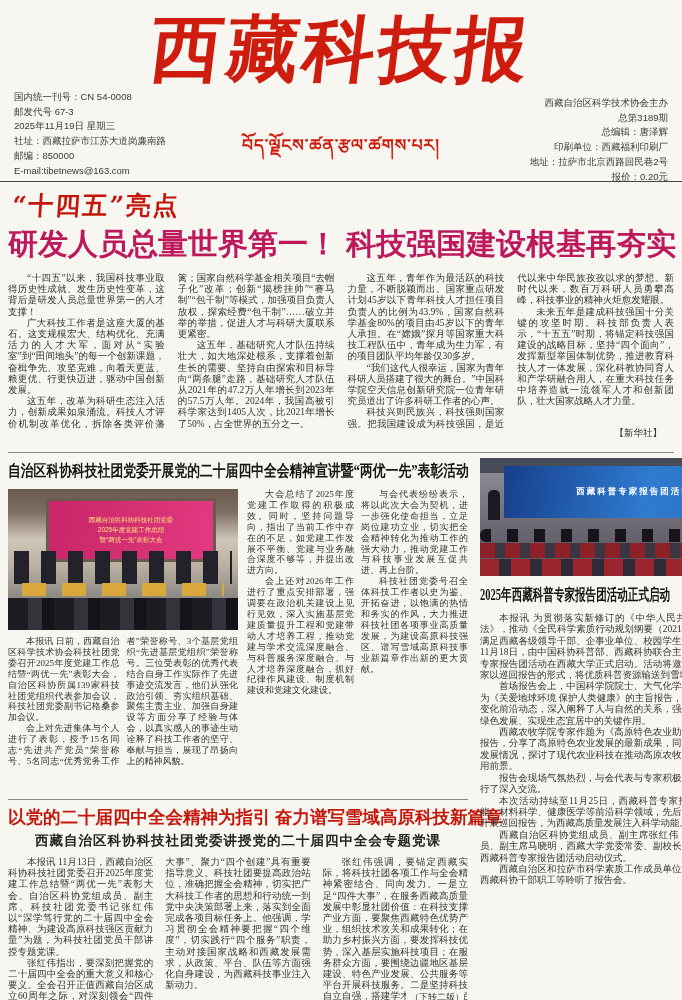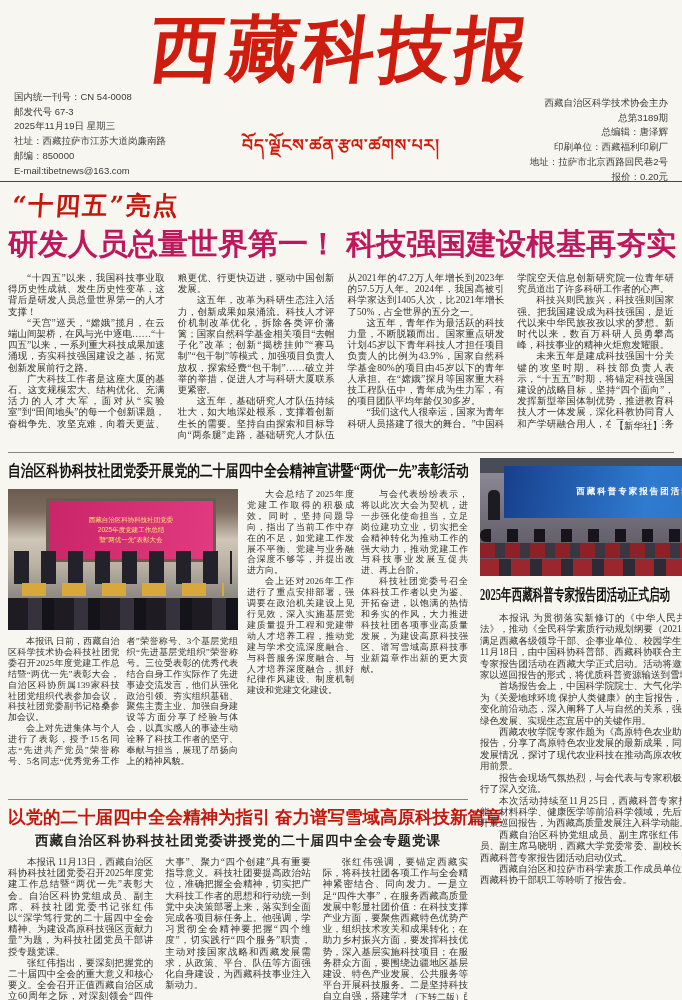--- a/index.html
+++ b/index.html
@@ -22,21 +22,21 @@
   
   .lead{padding:4px 8px 0;position:relative;}
   .kicker{color:#c4170c;font-size:25px;font-weight:bold;margin:3px 0 0 4px;
     font-family:"DejaVu Serif",serif;letter-spacing:2px;transform:skewX(-4deg);width:max-content;}
   .headline{font-size:30px;font-weight:900;text-align:center;margin:2px 0 8px;
     font-family:"Liberation Sans",sans-serif;white-space:nowrap;color:#be185d;}
   .lead-wrap{position:relative;}
   .lead-body{column-count:4;column-gap:13px;height:172px;overflow:hidden;
     font-size:9.5px;line-height:11.2px;text-align:justify;}
   .lead-body p{margin:0;text-indent:2em;}
-  .lead-byline{position:absolute;right:12px;bottom:12px;font-size:9.5px;background:#f8f6f1;padding-left:4px;}
+  .lead-byline{position:absolute;right:12px;bottom:5px;font-size:9.5px;background:#f8f6f1;padding-left:4px;}
 
   .rule{border-top:1px solid #8a867e;margin:7px 8px 5px;}
 
   
   .lower{display:flex;gap:12px;padding:0 8px;height:548px;}
   .lower-left{width:460px;flex:0 0 auto;}
   .lower-right{flex:1;position:relative;}
 
   
   .middle-title{font-size:16px;font-weight:bold;white-space:nowrap;color:#161412;
@@ -121,21 +121,20 @@
         <p>报价：0.20元</p>
       </div>
   </div>
 
   <div class="lead">
     <div class="kicker">“十四五”亮点</div>
     <div class="headline">研发人员总量世界第一！ 科技强国建设根基再夯实</div>
     <div class="lead-wrap">
       <div class="lead-body">
           <p>“十四五”以来，我国科技事业取得历史性成就、发生历史性变革，这背后是研发人员总量世界第一的人才支撑！</p>
-          <p>“天宫”巡天，“嫦娥”揽月，在云端山间架桥，在风与光中逐电……“十四五”以来，一系列重大科技成果加速涌现，夯实科技强国建设之基，拓宽创新发展前行之路。</p>
           <p>广大科技工作者是这座大厦的基石。这支规模宏大、结构优化、充满活力的人才大军，面对从“实验室”到“田间地头”的每一个创新课题，奋楫争先、攻坚克难，向着天更蓝、粮更优、行更快迈进，驱动中国创新发展。</p>
           <p>这五年，改革为科研生态注入活力，创新成果如泉涌流。科技人才评价机制改革优化，拆除各类评价藩篱；国家自然科学基金相关项目“去帽子化”改革；创新“揭榜挂帅”“赛马制”“包干制”等模式，加强项目负责人放权，探索经费“包干制”……破立并举的举措，促进人才与科研大厦联系更紧密。</p>
           <p>这五年，基础研究人才队伍持续壮大，如大地深处根系，支撑着创新生长的需要。坚持自由探索和目标导向“两条腿”走路，基础研究人才队伍从2021年的47.2万人年增长到2023年的57.5万人年。2024年，我国高被引科学家达到1405人次，比2021年增长了50%，占全世界的五分之一。</p>
           <p>这五年，青年作为最活跃的科技力量，不断脱颖而出。国家重点研发计划45岁以下青年科技人才担任项目负责人的比例为43.9%，国家自然科学基金80%的项目由45岁以下的青年人承担。在“嫦娥”探月等国家重大科技工程队伍中，青年成为生力军，有的项目团队平均年龄仅30多岁。</p>
           <p>“我们这代人很幸运，国家为青年科研人员搭建了很大的舞台。”中国科学院空天信息创新研究院一位青年研究员道出了许多科研工作者的心声。</p>
           <p>科技兴则民族兴，科技强则国家强。把我国建设成为科技强国，是近代以来中华民族孜孜以求的梦想。新时代以来，数百万科研人员勇攀高峰，科技事业的精神火炬愈发耀眼。</p>
           <p>未来五年是建成科技强国十分关键的攻坚时期。科技部负责人表示，“十五五”时期，将锚定科技强国建设的战略目标，坚持“四个面向”，发挥新型举国体制优势，推进教育科技人才一体发展，深化科教协同育人和产学研融合用人，在重大科技任务中培养造就一流领军人才和创新团队，壮大国家战略人才力量。</p>
         </div>
       <span class="lead-byline">【新华社】</span>
     </div>

